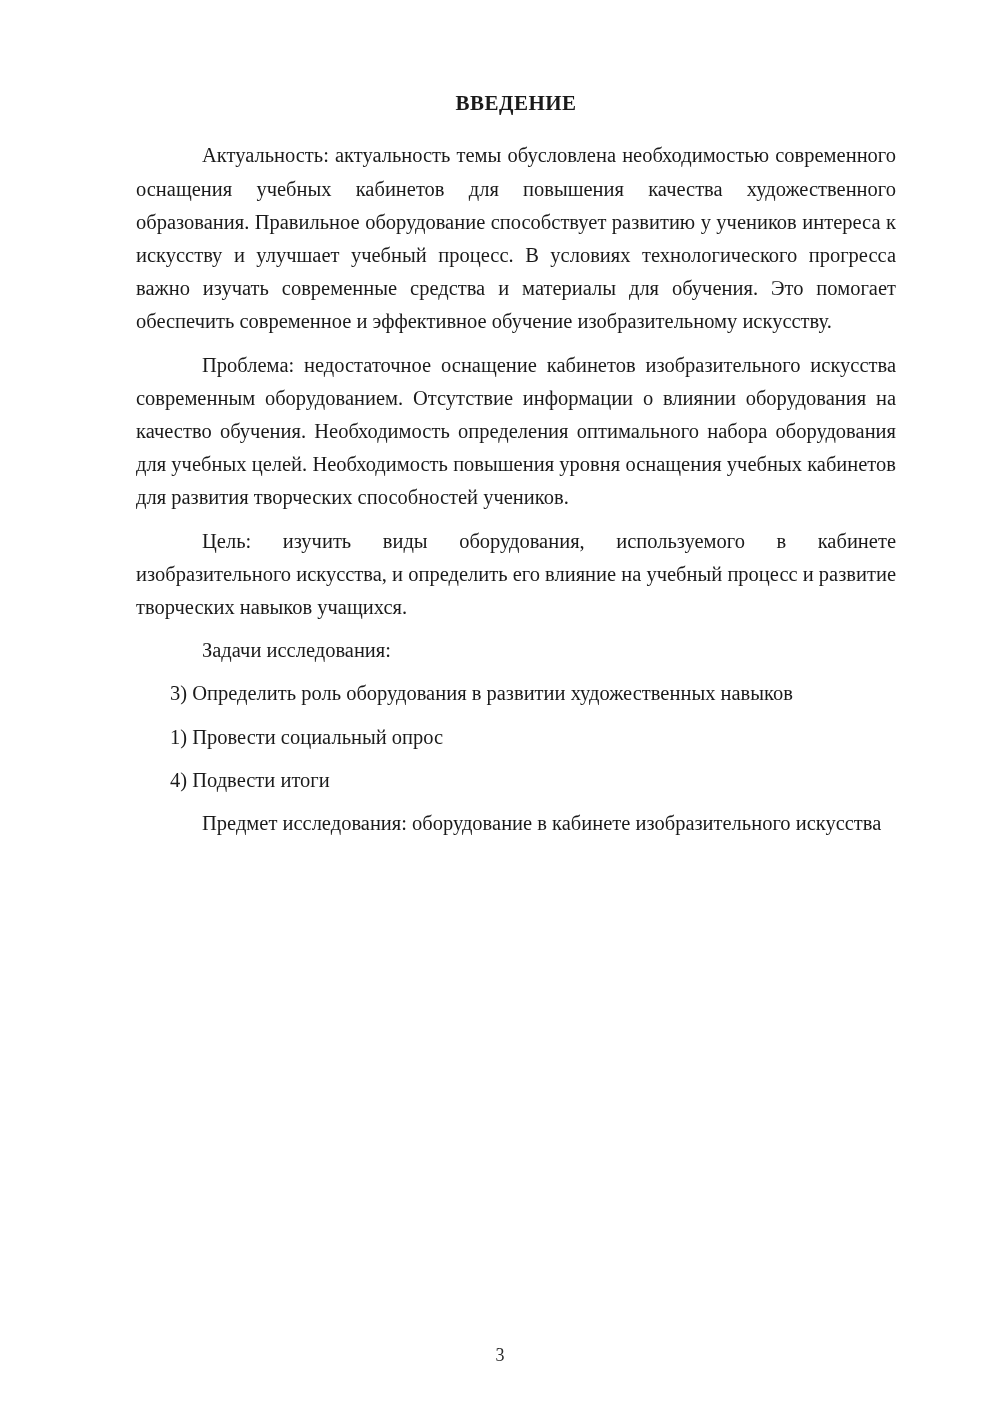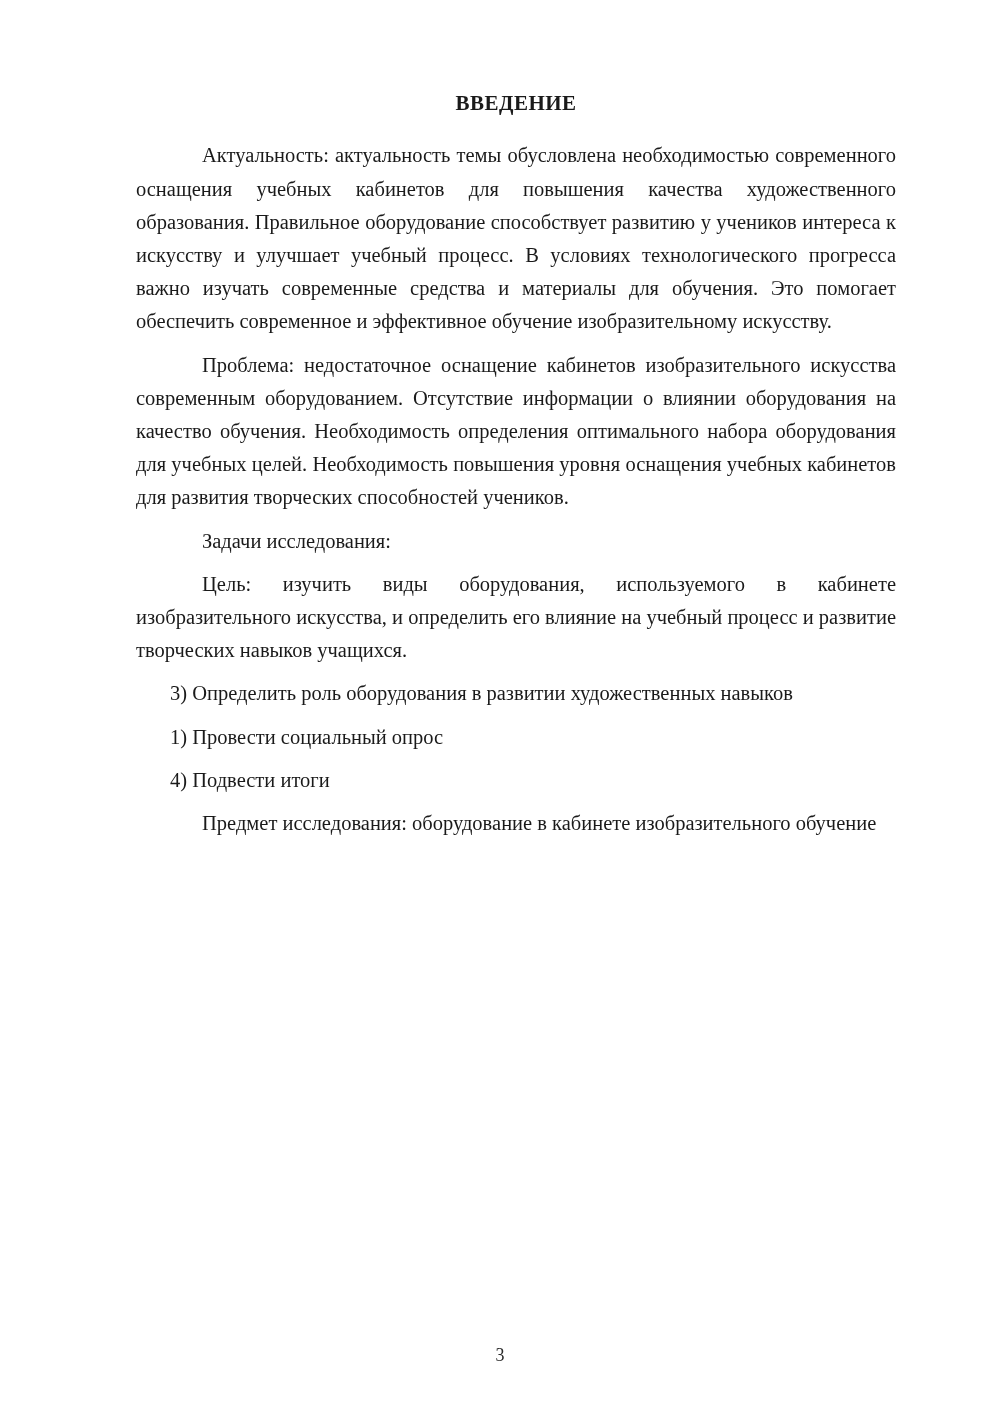--- a/index.html
+++ b/index.html
@@ -59,30 +59,30 @@
 <body>
 
 <div class="page">
 
   <h1 class="doc-title">ВВЕДЕНИЕ</h1>
 
   <p class="para">Актуальность: актуальность темы обусловлена необходимостью современного оснащения учебных кабинетов для повышения качества художественного образования. Правильное оборудование способствует развитию у учеников интереса к искусству и улучшает учебный процесс. В условиях технологического прогресса важно изучать современные средства и материалы для обучения. Это помогает обеспечить современное и эффективное обучение изобразительному искусству.</p>
 
   <p class="para">Проблема: недостаточное оснащение кабинетов изобразительного искусства современным оборудованием. Отсутствие информации о влиянии оборудования на качество обучения. Необходимость определения оптимального набора оборудования для учебных целей. Необходимость повышения уровня оснащения учебных кабинетов для развития творческих способностей учеников.</p>
 
+  <p class="para">Цель: изучить виды оборудования, используемого в кабинете изобразительного искусства, и определить его влияние на учебный процесс и развитие творческих навыков учащихся.</p>
+
   <p class="para">Задачи исследования:</p>
-
-  <p class="para">Цель: изучить виды оборудования, используемого в кабинете изобразительного искусства, и определить его влияние на учебный процесс и развитие творческих навыков учащихся.</p>
 
 
 
   <p class="para list-item">3) Определить роль оборудования в развитии художественных навыков</p>
 
   <p class="para list-item">1) Провести социальный опрос</p>
 
   <p class="para list-item">4) Подвести итоги</p>
 
 
-  <p class="para last-block">Предмет исследования: оборудование в кабинете изобразительного обучение</p>
+  <p class="para last-block">Предмет исследования: оборудование в кабинете изобразительного искусства</p>
 
   <div class="page-number">3</div>
 
 </div>
 
 </body></html>

